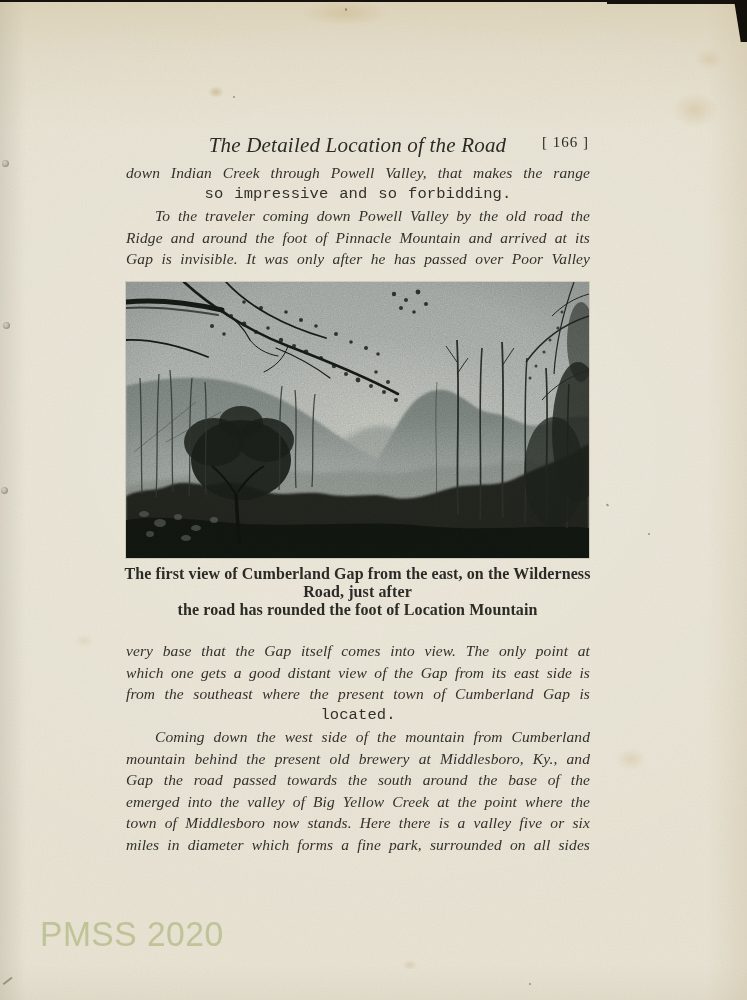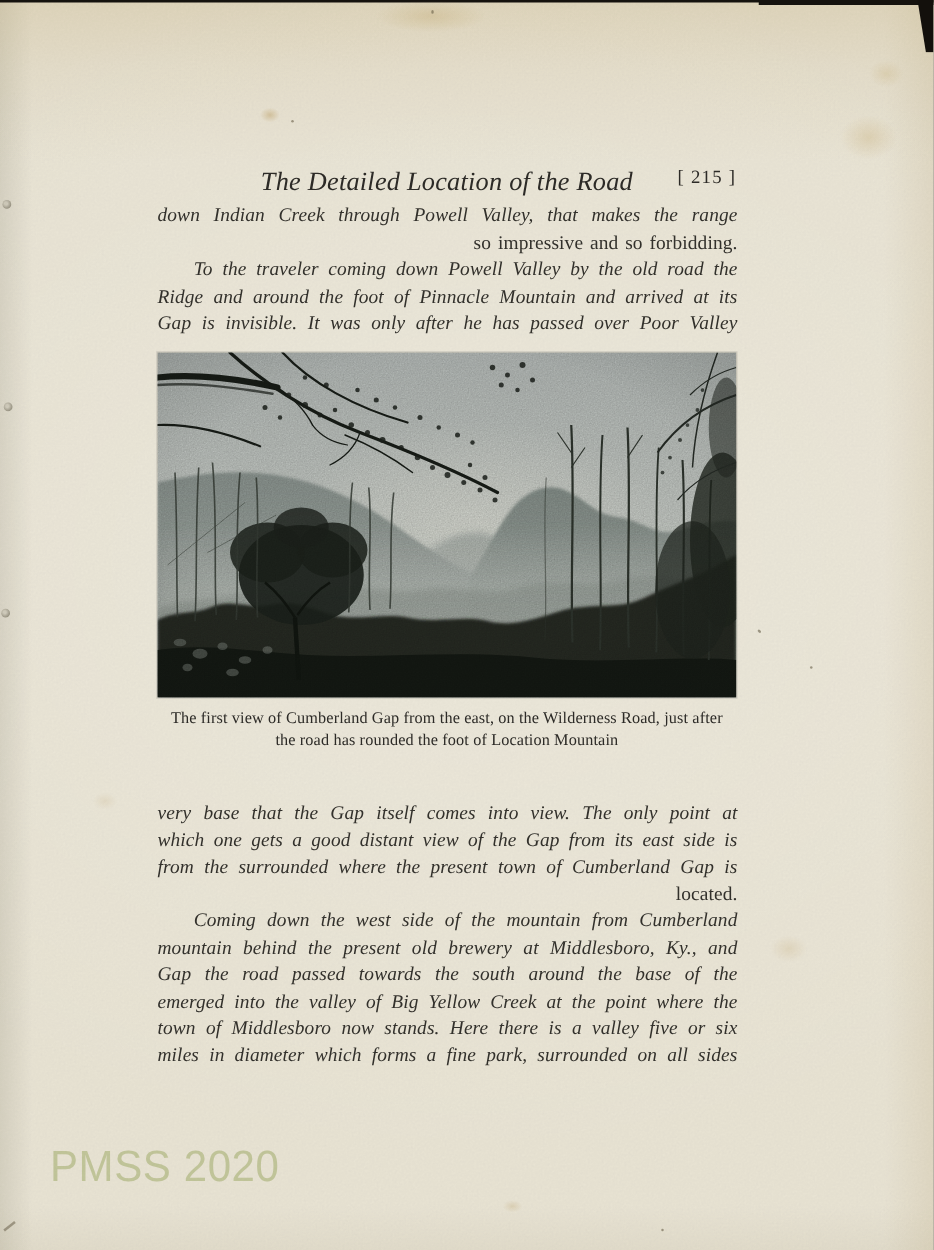--- a/index.html
+++ b/index.html
@@ -28,29 +28,29 @@
 
   .header-row{position:absolute;left:126px;top:133px;width:463px;height:22px;}
   .header-title{width:100%;text-align:center;font-style:italic;font-size:21px;letter-spacing:.2px;color:#2e2c28;}
   .page-num{position:absolute;right:0;top:1px;font-size:15px;letter-spacing:1px;color:#2e2c28;}
 
   .textblock{position:absolute;left:126px;width:464px;font-size:15.5px;line-height:21.5px;
     letter-spacing:.1px;word-spacing:1.5px;color:#34322d;}
   .block1{top:162px;}
   .block2{top:640px;}
   .jline{text-align:justify;text-align-last:justify;font-style:italic;}
-  .lline{text-align:right;}
+  .lline{text-align:center;font-family:Liberation Mono, monospace;}
   .indent{text-indent:29px;}
 
   .photo{position:absolute;left:126px;top:282px;width:463px;height:276px;
     box-shadow:0 0 0 1px rgba(60,60,55,.15);}
   .photo svg{display:block;width:100%;height:100%;}
 
   .caption{position:absolute;left:116px;top:565px;width:483px;text-align:center;
-    font-size:13px;font-weight:400;line-height:18px;letter-spacing:.1px;color:#2e2c28;}
+    font-size:16px;font-weight:700;line-height:18px;letter-spacing:.1px;color:#2e2c28;}
 
   .watermark{position:absolute;left:40px;top:914px;
     font-family:"Liberation Sans", sans-serif;font-size:35px;font-weight:400;
     letter-spacing:0.5px;color:rgba(189,194,146,.85);transform:scaleX(.96);transform-origin:left;}
 
   .page-noise{position:absolute;inset:0;opacity:.05;pointer-events:none;}
 </style>
 </head>
 <body>
 
@@ -74,21 +74,21 @@
 
   <div class="speck" style="left:606px;top:504px;width:3px;height:2px;transform:rotate(40deg);"></div>
   <div class="speck" style="left:233px;top:96px;width:2px;height:2px;"></div>
   <div class="speck" style="left:345px;top:8px;width:2px;height:3px;"></div>
   <div class="speck" style="left:648px;top:533px;width:2px;height:2px;"></div>
   <div class="speck" style="left:529px;top:983px;width:2px;height:2px;"></div>
   <div class="scratch" style="left:2px;top:980px;width:11px;height:1.5px;transform:rotate(-38deg);"></div>
 
   <div class="header-row">
     <div class="header-title">The Detailed Location of the Road</div>
-    <div class="page-num">[ 215 ]</div>
+    <div class="page-num">[ 166 ]</div>
   </div>
 
   <div class="textblock block1">
     <div class="jline">down Indian Creek through Powell Valley, that makes the range</div>
     <div class="lline">so impressive and so forbidding.</div>
     <div class="jline indent">To the traveler coming down Powell Valley by the old road the</div>
     <div class="jline">Ridge and around the foot of Pinnacle Mountain and arrived at its</div>
     <div class="jline">Gap is invisible.  It was only after he has passed over Poor Valley</div>
   </div>
 
@@ -272,21 +272,21 @@
   </div>
 
   <div class="caption">
     <div>The first view of Cumberland Gap from the east, on the Wilderness Road, just after</div>
     <div>the road has rounded the foot of Location Mountain</div>
   </div>
 
   <div class="textblock block2">
     <div class="jline">very base that the Gap itself comes into view.  The only point at</div>
     <div class="jline">which one gets a good distant view of the Gap from its east side is</div>
-    <div class="jline">from the surrounded where the present town of Cumberland Gap is</div>
+    <div class="jline">from the southeast where the present town of Cumberland Gap is</div>
     <div class="lline">located.</div>
     <div class="jline indent">Coming down the west side of the mountain from Cumberland</div>
     <div class="jline">mountain behind the present old brewery at Middlesboro, Ky., and</div>
     <div class="jline">Gap the road passed towards the south around the base of the</div>
     <div class="jline">emerged into the valley of Big Yellow Creek at the point where the</div>
     <div class="jline">town of Middlesboro now stands.  Here there is a valley five or six</div>
     <div class="jline">miles in diameter which forms a fine park, surrounded on all sides</div>
   </div>
 
   <div class="watermark">PMSS 2020</div>

